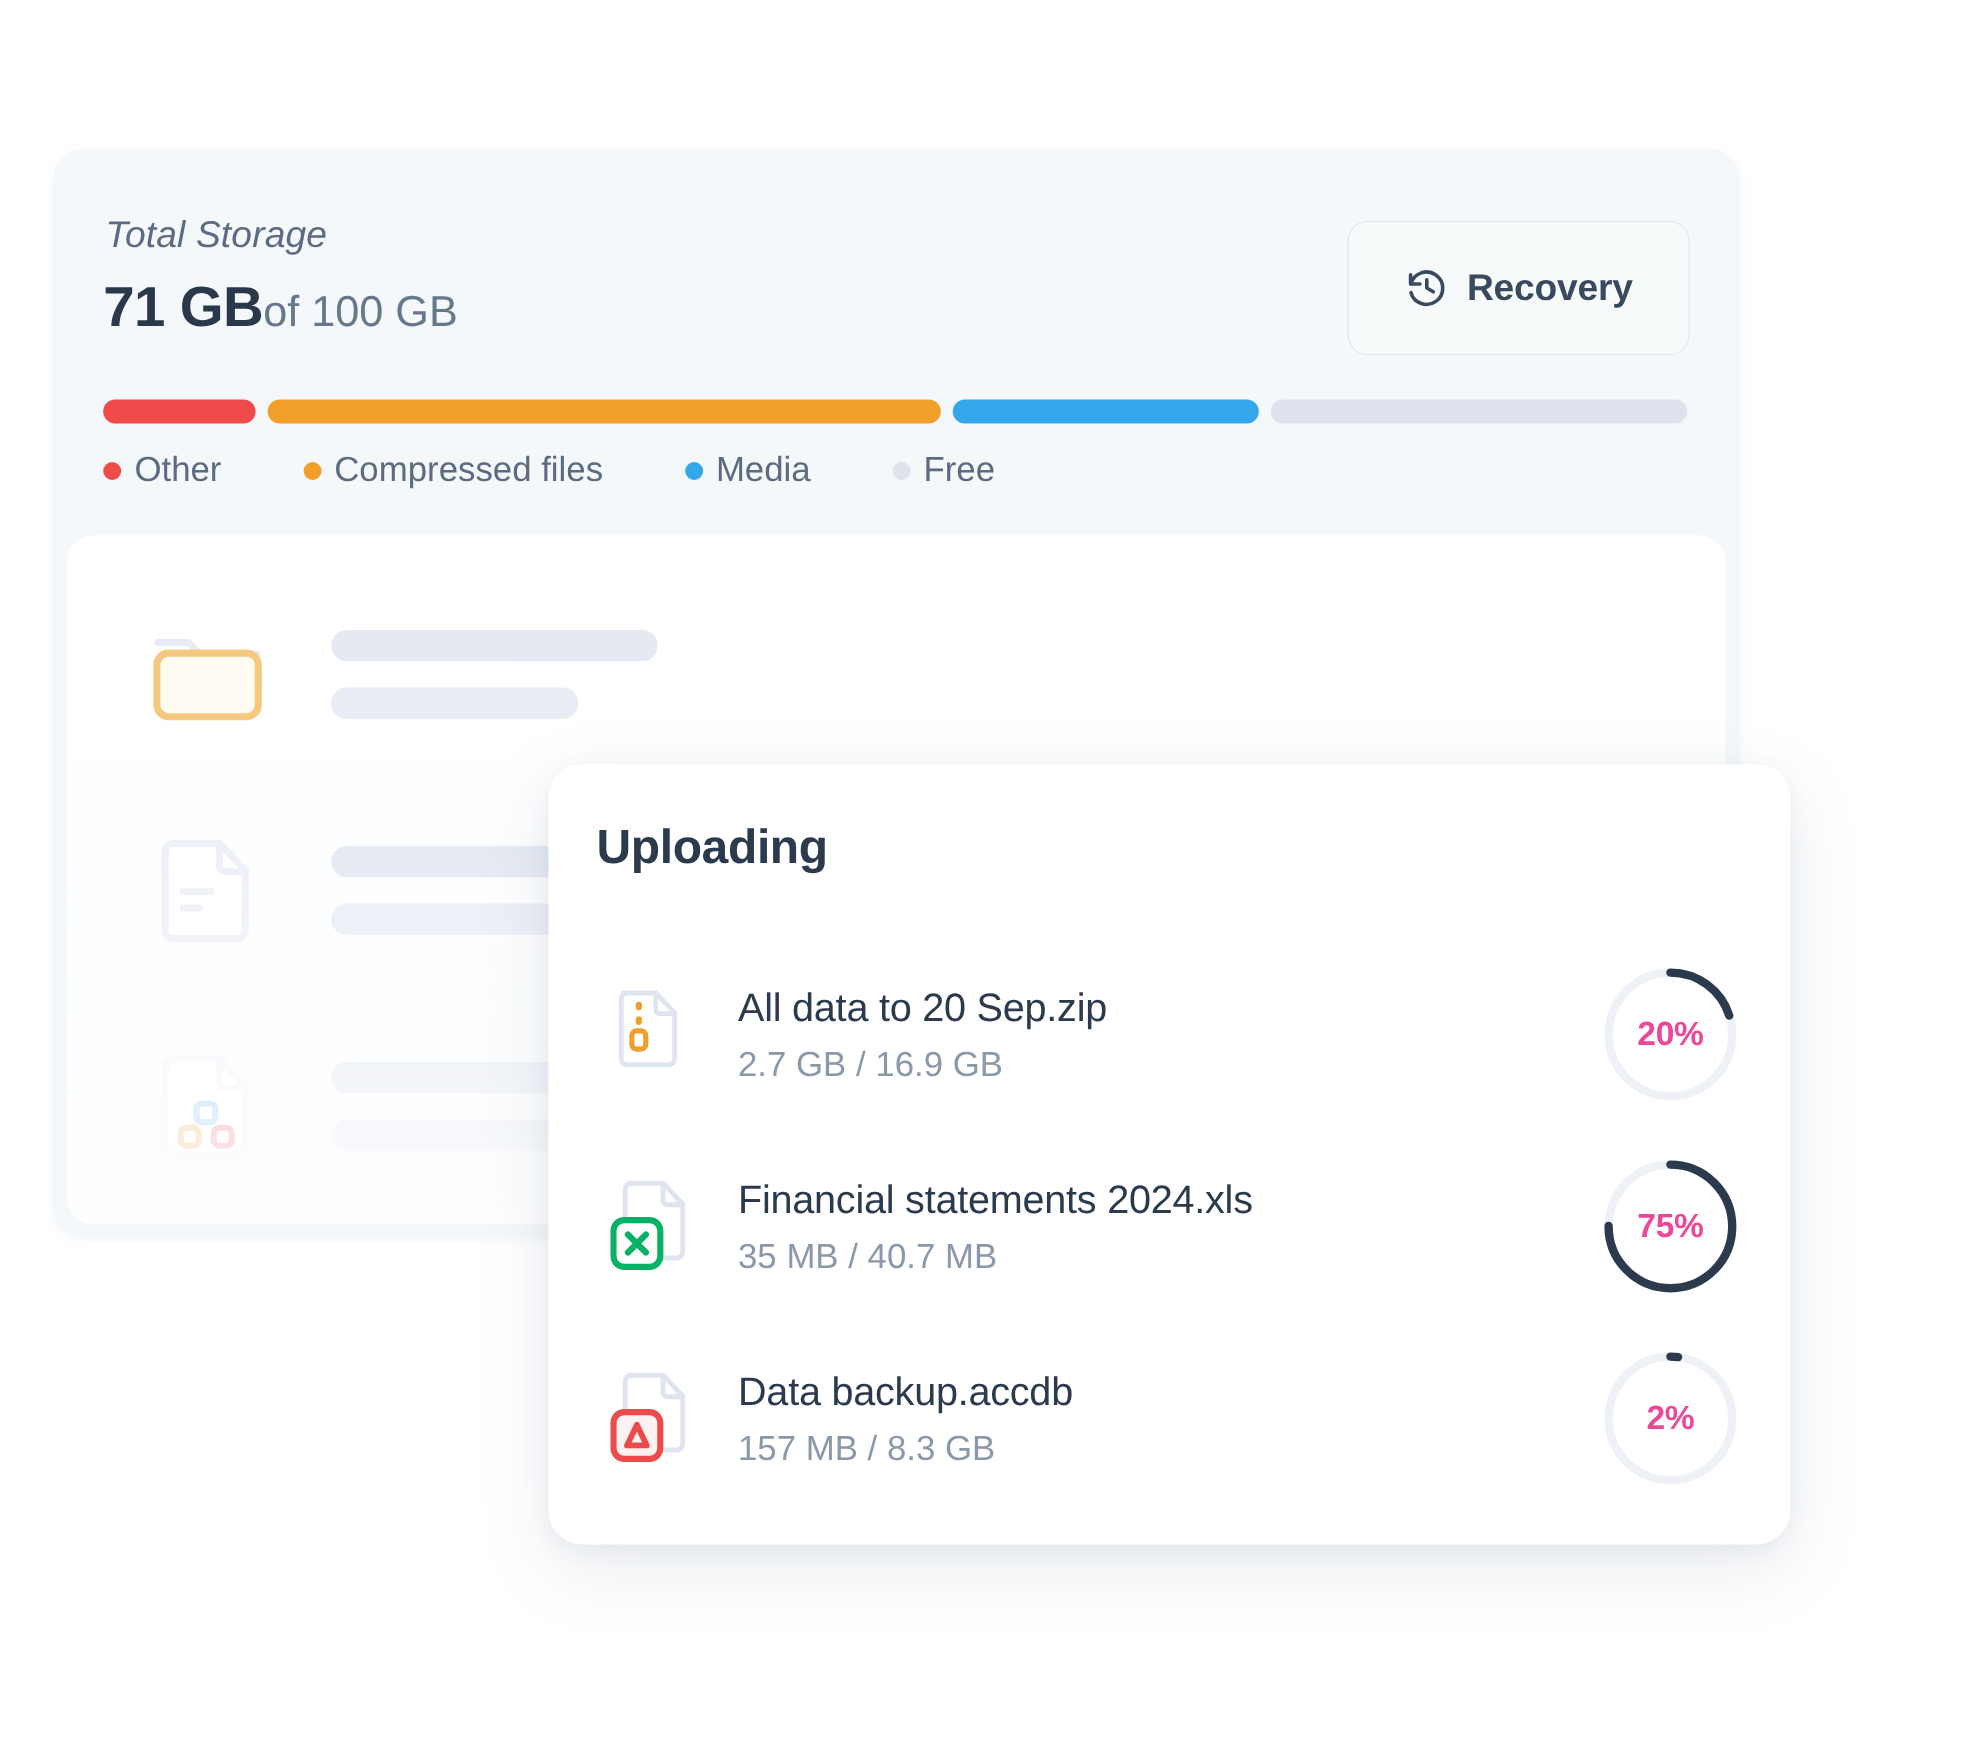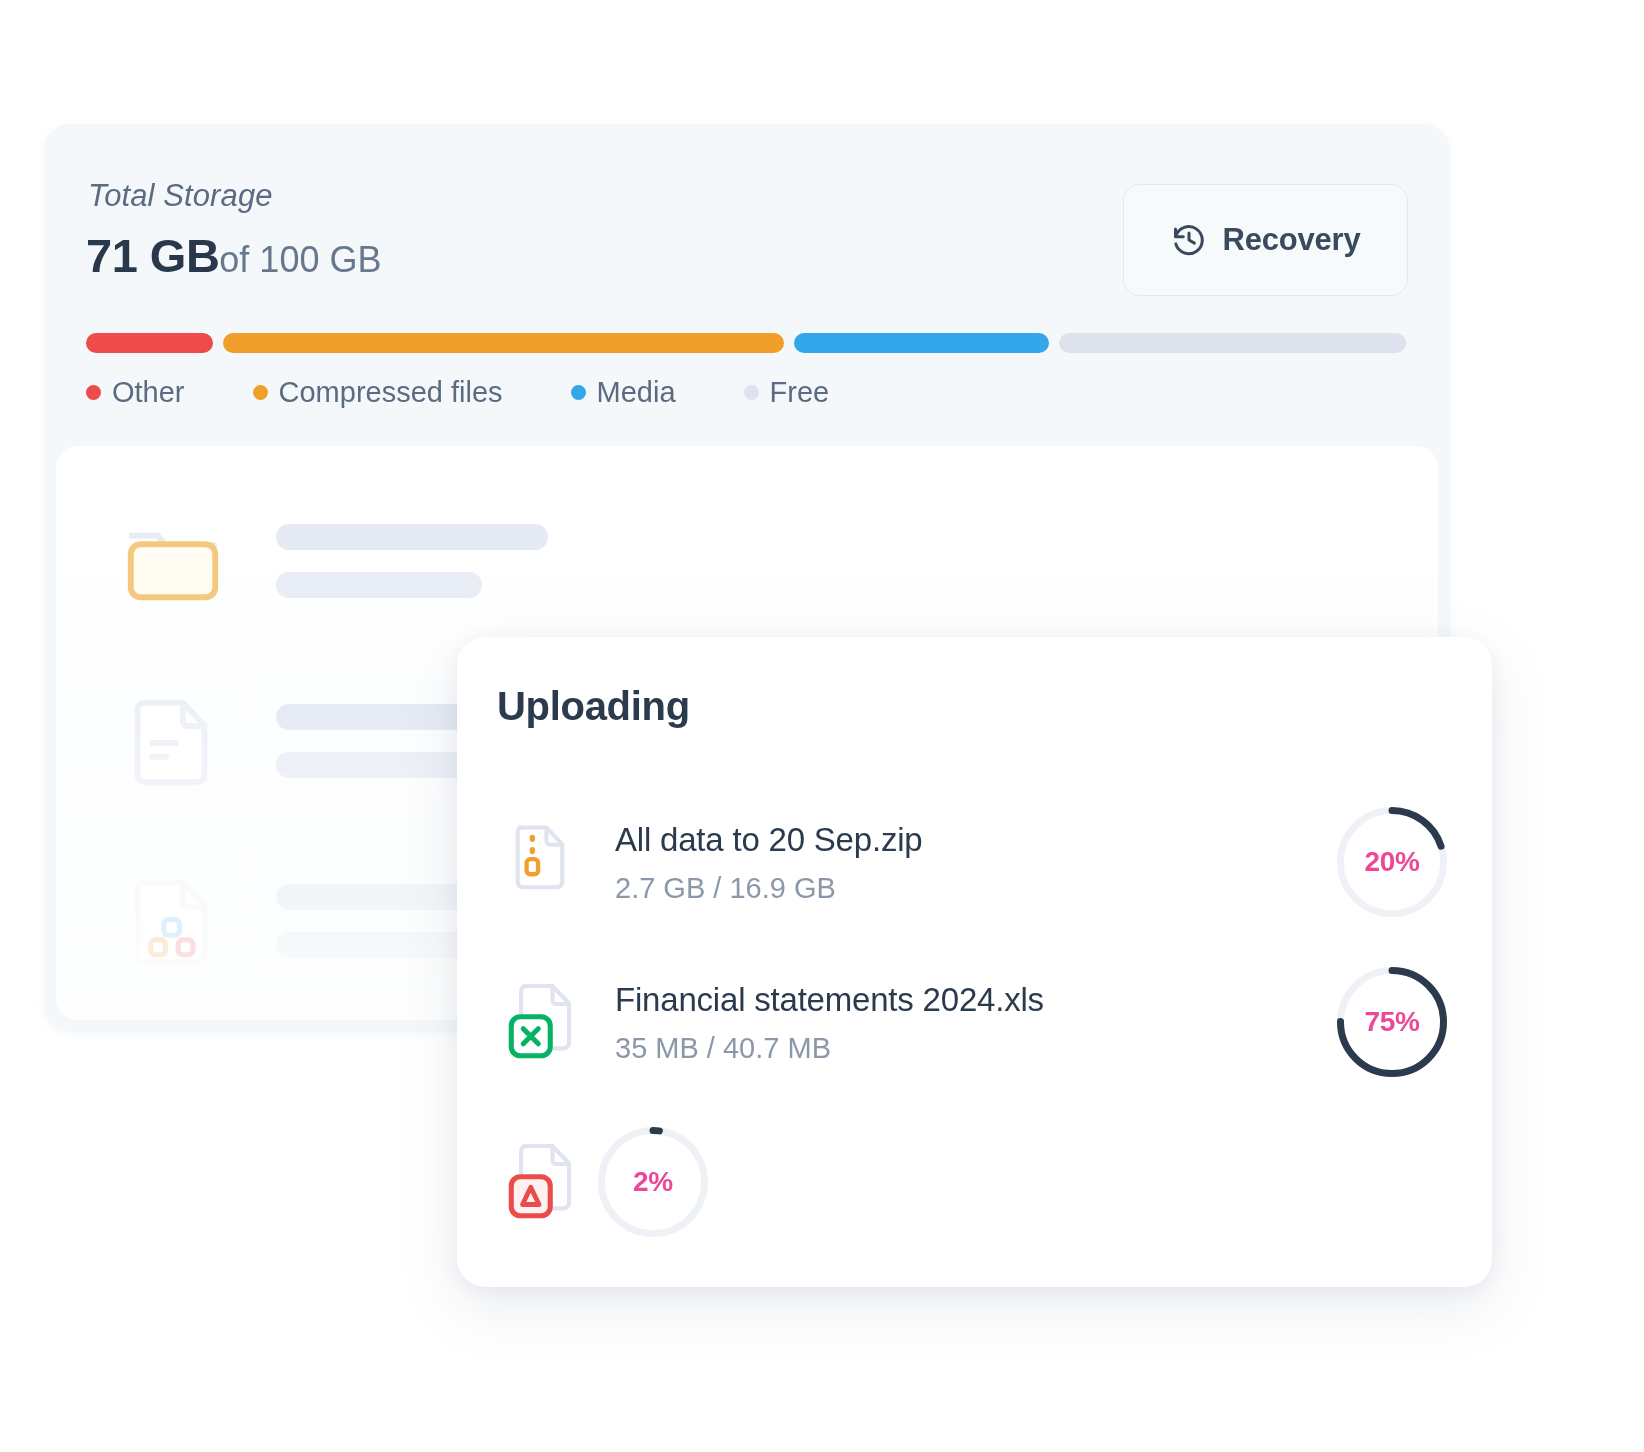--- a/index.html
+++ b/index.html
@@ -257,20 +257,24 @@
         </div>
         <div class="upload-row">
           <div class="file-icon">
             <svg width="100" height="100" viewBox="0 0 64 64" fill="none">
               <path d="M17 8 h20 L48 19.5 v26.5 a3.6 3.6 0 0 1-3.6 3.6 h-24.8 A3.6 3.6 0 0 1 16 46 v-34.4 A3.6 3.6 0 0 1 19.6 8 z" fill="#fff" stroke="#dfe4ee" stroke-width="2.8"></path>
               <path d="M37 8.2 v9.4 a2.4 2.4 0 0 0 2.4 2.4 h8.4" fill="none" stroke="#dfe4ee" stroke-width="2.8"></path>
               <rect x="9.5" y="28.5" width="26" height="26" rx="6" fill="#fdf1f1" stroke="#ec4b4b" stroke-width="3.4"></rect>
               <path d="M17 47 L22.5 35.5 L28 47 Z" fill="none" stroke="#ec4b4b" stroke-width="3.2" stroke-linejoin="round"></path>
             </svg>
           </div>
+          <div class="file-meta">
+            <div class="file-name">Data backup.accdb</div>
+            <div class="file-size">157 MB / 8.3 GB</div>
+          </div>
           <div class="ring-wrap">
             <svg width="112" height="112" viewBox="0 0 112 112">
               <circle cx="56" cy="56" r="51.5" fill="none" stroke="#eef1f6" stroke-width="7"></circle>
               <circle cx="56" cy="56" r="51.5" fill="none" stroke="#2b3a4d" stroke-width="7" stroke-linecap="round" stroke-dasharray="6.471680866394974 317.1123624533537" transform="rotate(-90 56 56)"></circle>
             </svg>
             <div class="ring-label">2%</div>
           </div>
         </div>
       </div>
   </div>

